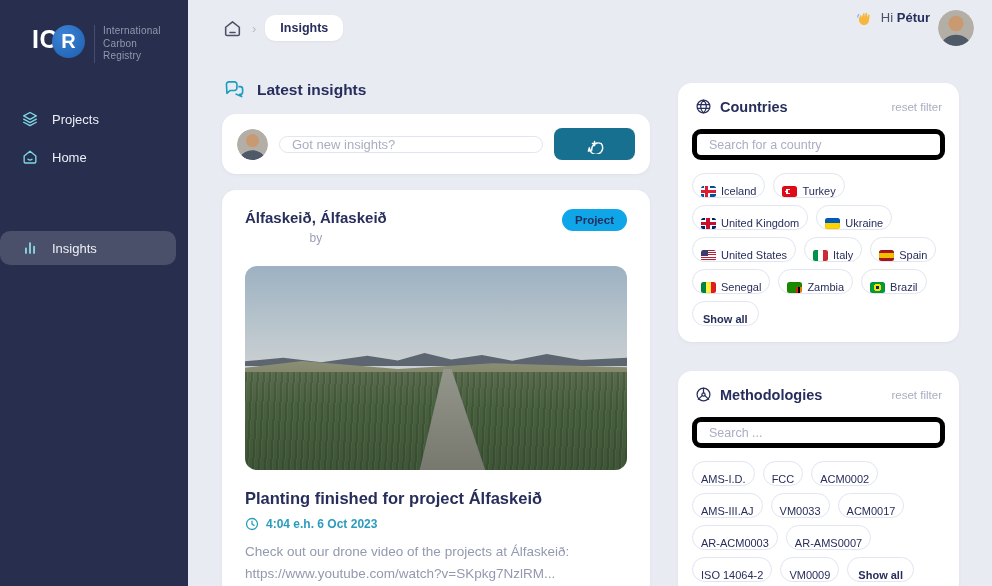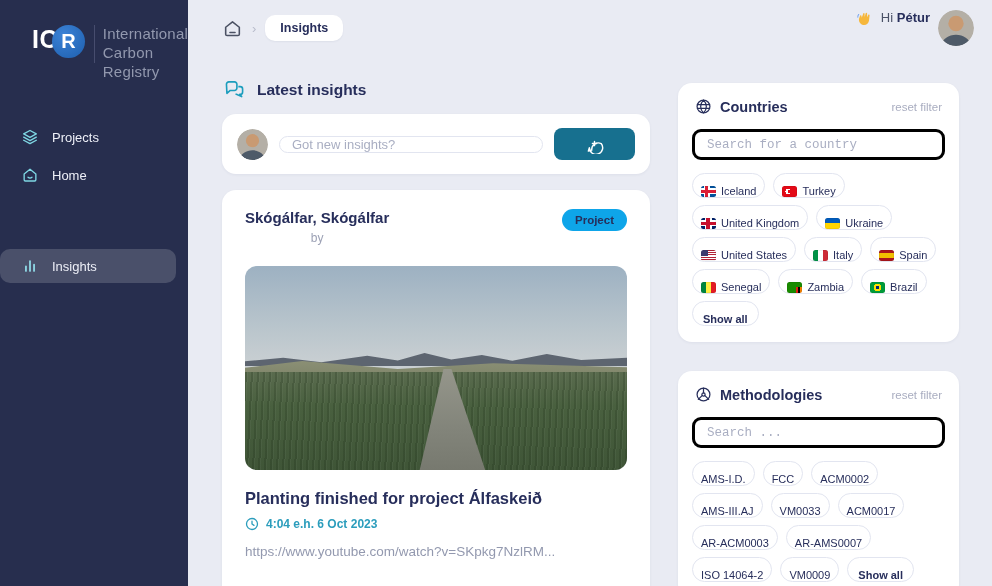--- a/index.html
+++ b/index.html
@@ -19,21 +19,21 @@
   .brand { display: flex; align-items: flex-start; padding: 25px 0 0 32px; }
   .brand-ic { color: #fff; font-size: 25px; font-weight: 800; letter-spacing: .5px; }
   .brand-r {
     width: 33px; height: 33px; border-radius: 50%;
     background: radial-gradient(circle at 35% 30%, #3B82D6, #1E5FAE);
     color: #fff; font-weight: 800; font-size: 20px;
     display: flex; align-items: center; justify-content: center;
     margin-left: -6px;
   }
   .brand-divider { width: 1px; height: 38px; background: #474D6E; margin: 0 8px 0 9px; }
-  .brand-text { color: #9298AE; font-size: 15px; line-height: 1.25; letter-spacing: .2px; }
+  .brand-text { color: #9298AE; font-size: 10px; line-height: 1.25; letter-spacing: .2px; }
   .nav { margin-top: 38px; }
   .nav-item {
     display: flex; align-items: center; gap: 13px;
     height: 36px; padding-left: 21px; margin-bottom: 2px;
     color: #EDEFF7; font-size: 13px; cursor: pointer;
   }
   .nav-item.active {
     background: #4A506A; border-radius: 10px;
     margin: 56px 12px 0 0; height: 34px;
   }
@@ -124,22 +124,22 @@
   .right-col { position: absolute; left: 678px; top: 83px; width: 281px;
     display: flex; flex-direction: column; gap: 29px; }
   .panel { background: #fff; border-radius: 14px; padding: 15px 14px 16px;
     box-shadow: 0 1px 3px rgba(40,48,90,.06); }
   .panel-head { display: flex; align-items: center; gap: 8px; padding: 0 3px; }
   .panel-title { font-size: 14.5px; font-weight: 700; }
   .panel-icon { width: 17px; height: 17px; flex: none; }
   .reset-link { margin-left: auto; font-size: 11.5px; color: #A9ADC0; cursor: pointer; }
   .panel-search {
     width: 100%; height: 31px; margin-top: 14px;
-    border: 3px solid #000000; border-radius: 9px; outline: none;
-    padding: 0 12px; font-size: 12.5px; font-family: Liberation Mono, monospace; color: var(--navy-text, #272E5B);
+    border: 5px solid #000000; border-radius: 9px; outline: none;
+    padding: 0 12px; font-size: 12.5px; font-family: Liberation Sans, sans-serif; color: var(--navy-text, #272E5B);
   }
   .panel-search::placeholder { color: #A9AEC2; }
   .chips { display: flex; flex-wrap: wrap; gap: 7px 8px; margin-top: 13px; }
   .chip {
     display: inline-flex; align-items: flex-end; gap: 5px; height: 25px; padding: 0 8px;
     background: #fff; border: 1px solid #E2E5F0; border-radius: 14px;
     font-size: 11px; color: var(--navy-text, #272E5B); font-family: inherit; cursor: pointer;
   }
   .chip-bold { font-weight: 700; padding: 0 10px; }
 
@@ -283,21 +283,21 @@
       <svg viewBox="0 0 20 20" fill="none" stroke="#fff" stroke-width="1.5" stroke-linecap="round" stroke-linejoin="round">
         <path d="M17 9a7 7 0 1 1-12.4 4.5L3.5 17l3.6-1.1A7 7 0 0 1 17 9z"></path>
         <path d="M10 6.8v4.4M7.8 9h4.4"></path>
       </svg>
     </button>
   </div>
 
   <article class="card post">
     <div class="post-head">
       <div>
-        <div class="post-project">Skógálfar, Skógálfar</div>
+        <div class="post-project">Álfaskeið, Álfaskeið</div>
         <div class="post-by">by</div>
       </div>
       <span class="post-badge">Project</span>
     </div>
 
     <div class="post-image">
       <div class="img-sky"></div>
       <div class="img-mountains"></div>
       <div class="img-terrain"></div>
       <div class="img-forest"></div>
@@ -306,20 +306,21 @@
 
     <div class="post-title">Planting finished for project Álfaskeið</div>
     <div class="post-time">
       <svg class="clock-icon" viewBox="0 0 14 14" fill="none" stroke="#2B9DBC" stroke-width="1.3" stroke-linecap="round">
         <circle cx="7" cy="7" r="5.5"></circle>
         <path d="M7 4.2V7l2 1.4"></path>
       </svg>
       <span>4:04 e.h. 6 Oct 2023</span>
     </div>
     <div class="post-body">
+      <div>Check out our drone video of the projects at Álfaskeið:</div>
       <div>https://www.youtube.com/watch?v=SKpkg7NzlRM...</div>
     </div>
   </article>
 </main>
 
 <aside class="right-col">
 
   <section class="panel">
     <div class="panel-head">
       <svg class="panel-icon" viewBox="0 0 18 18" fill="none" stroke="#272E5B" stroke-width="1.3" stroke-linecap="round">

